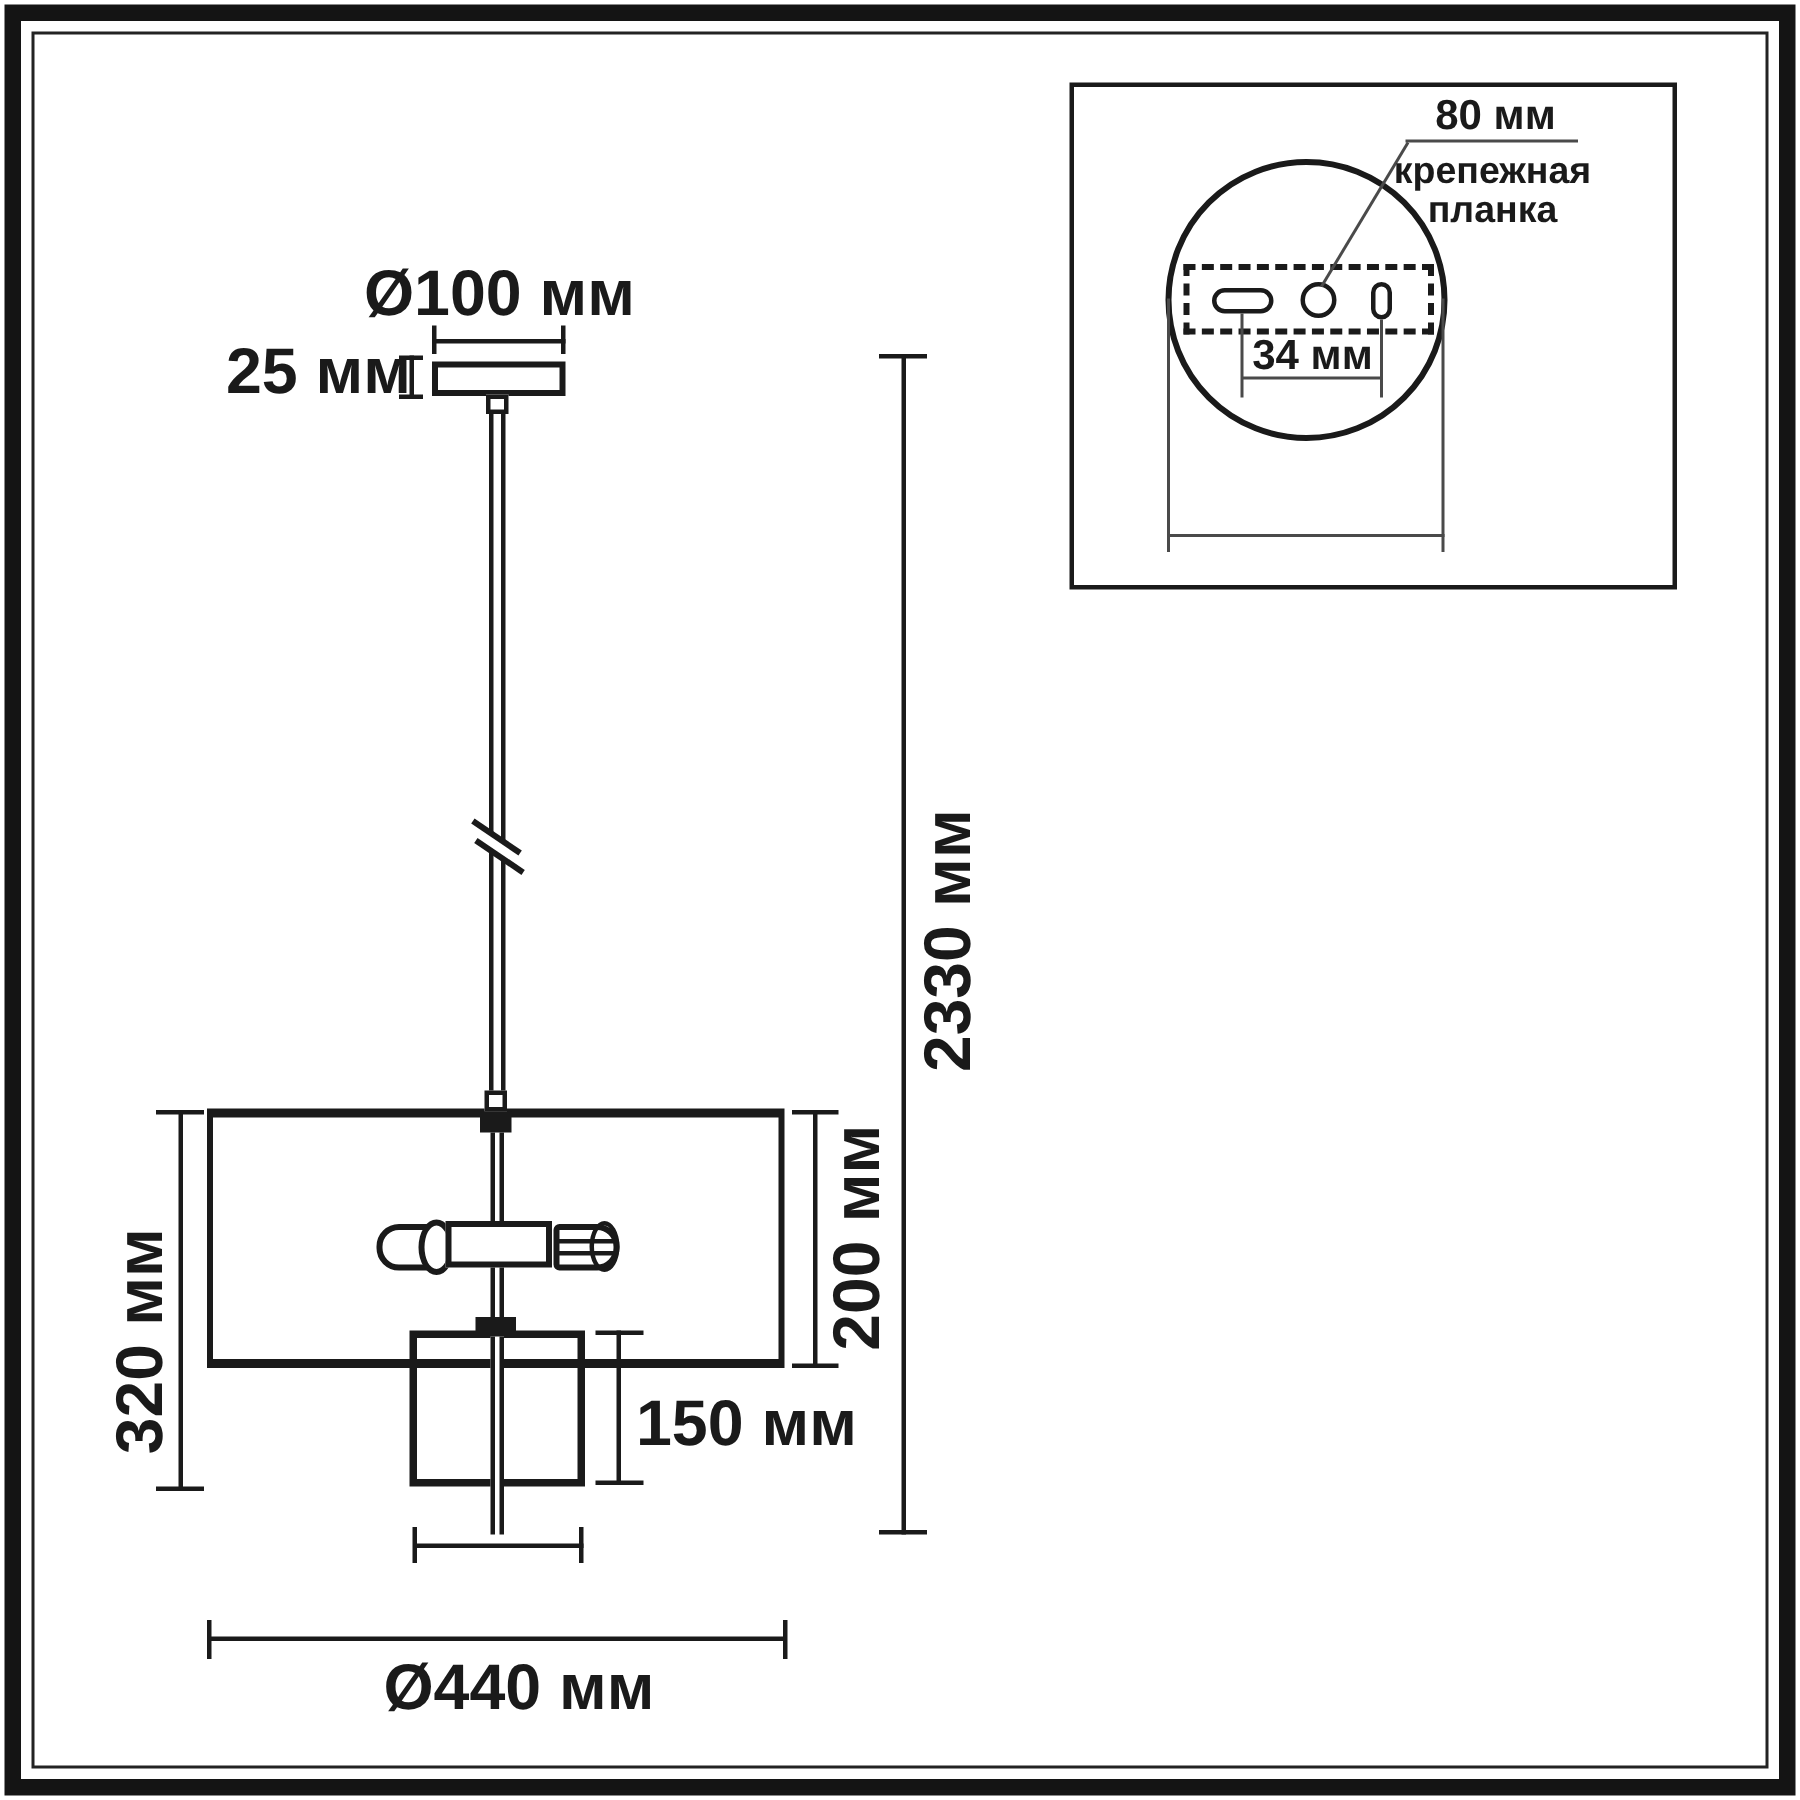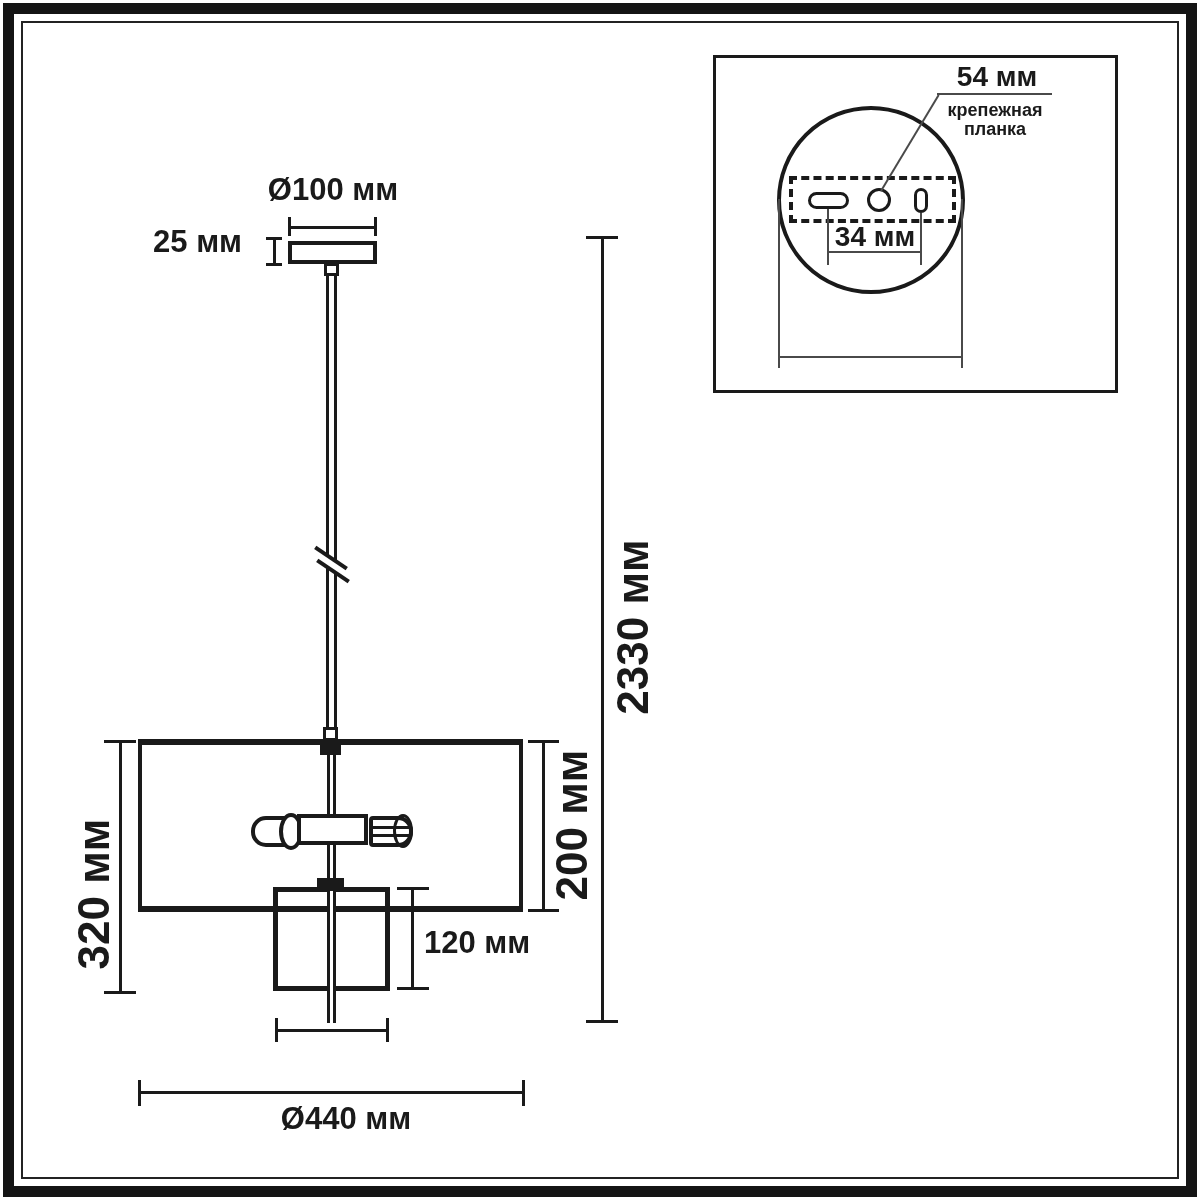--- a/index.html
+++ b/index.html
@@ -10,37 +10,37 @@
   }
   .abs{position:absolute;}
   .bar{position:absolute;background:var(--line);}
   .tbar{position:absolute;background:var(--thin);}
   .outline{position:absolute;border-style:solid;border-color:var(--line);background:transparent;box-sizing:border-box;}
   .rod{position:absolute;box-sizing:border-box;border-left:3px solid var(--line);border-right:3px solid var(--line);background:transparent;}
   .lbl{position:absolute;color:var(--line);font-weight:600;white-space:nowrap;line-height:1.05;}
   .c{text-align:center;}
   .r{text-align:right;}
   .rot{transform:rotate(-90deg);}
-  .big{font-size:31px;}
+  .big{font-size:43px;}
   .small{font-size:28px;}
 </style>
 </head>
 <body>
 
 <div id="stage">
 
   <div class="abs" style="left:3px;top:3px;right:3px;bottom:3px;border:11px solid #141414;"></div>
   <div class="abs" style="left:21px;top:21px;right:21px;bottom:21px;border:2px solid #232323;"></div>
 
   <div class="lbl big c" style="left:213px;top:174px;width:240px;">Ø100 мм</div>
   <div class="bar" style="left:290px;top:226px;width:87px;height:3px;"></div>
   <div class="bar" style="left:288px;top:217px;width:3px;height:19px;"></div>
   <div class="bar" style="left:374px;top:217px;width:3px;height:19px;"></div>
 
-  <div class="lbl big r" style="left:102px;top:226px;width:140px;">25 мм</div>
+  <div class="lbl big r" style="left:134px;top:226px;width:140px;">25 мм</div>
   <div class="bar" style="left:266px;top:237px;width:16px;height:3px;"></div>
   <div class="bar" style="left:273px;top:237px;width:3px;height:29px;"></div>
   <div class="bar" style="left:266px;top:263px;width:16px;height:3px;"></div>
 
   <div class="outline" style="left:288px;top:241px;width:89px;height:23px;border-width:4px;background:#fff;"></div>
   <div class="outline" style="left:324px;top:263px;width:15px;height:13px;border-width:3px;background:#fff;"></div>
 
   <div class="rod" style="left:326px;top:275px;width:11px;height:466px;"></div>
   <div class="abs" style="left:310px;top:559px;width:44px;height:10px;background:#fff;transform:rotate(34deg);"></div>
   <div class="bar" style="left:312px;top:556px;width:38px;height:4px;transform:rotate(34deg);"></div>
@@ -65,21 +65,21 @@
   <div class="bar" style="left:372px;top:834px;width:38px;height:3px;"></div>
   <div class="rod" style="left:327px;top:845px;width:9px;height:44px;"></div>
 
   <div class="bar" style="left:317px;top:878px;width:27px;height:14px;"></div>
   <div class="outline" style="left:273px;top:887px;width:117px;height:104px;border-width:5px;"></div>
   <div class="rod" style="left:327px;top:891px;width:9px;height:132px;background:#fff;"></div>
 
   <div class="bar" style="left:397px;top:887px;width:32px;height:3px;"></div>
   <div class="bar" style="left:411px;top:887px;width:3px;height:103px;"></div>
   <div class="bar" style="left:397px;top:987px;width:32px;height:3px;"></div>
-  <div class="lbl big" style="left:424px;top:927px;width:220px;">120 мм</div>
+  <div class="lbl big" style="left:424px;top:927px;width:220px;">150 мм</div>
 
   <div class="bar" style="left:104px;top:740px;width:32px;height:3px;"></div>
   <div class="bar" style="left:119px;top:740px;width:3px;height:254px;"></div>
   <div class="bar" style="left:104px;top:991px;width:32px;height:3px;"></div>
   <div class="lbl c rot" style="left:-16px;top:871px;width:220px;font-size:44px;">320 мм</div>
 
   <div class="bar" style="left:528px;top:740px;width:31px;height:3px;"></div>
   <div class="bar" style="left:542px;top:740px;width:3px;height:172px;"></div>
   <div class="bar" style="left:528px;top:909px;width:31px;height:3px;"></div>
   <div class="lbl c rot" style="left:462px;top:802px;width:220px;font-size:44px;">200 мм</div>
@@ -95,22 +95,22 @@
 
   <div class="outline" style="left:713px;top:55px;width:405px;height:338px;border-width:3px;background:#fff;"></div>
   <div class="outline" style="left:777px;top:106px;width:188px;height:188px;border-width:4px;border-radius:50%;"></div>
   <div class="outline" style="left:789px;top:176px;width:167px;height:47px;border-width:4px;border-style:dashed;"></div>
   <div class="outline" style="left:808px;top:192px;width:41px;height:17px;border-width:3px;border-radius:9px;background:#fff;"></div>
   <div class="outline" style="left:867px;top:188px;width:24px;height:24px;border-width:3px;border-radius:50%;background:#fff;"></div>
   <div class="outline" style="left:914px;top:188px;width:14px;height:25px;border-width:3px;border-radius:7px;background:#fff;"></div>
 
   <div class="tbar" style="left:881px;top:190px;width:112px;height:2px;transform-origin:0 50%;transform:rotate(-59deg);"></div>
   <div class="tbar" style="left:937px;top:93px;width:115px;height:2px;"></div>
-  <div class="lbl small c" style="left:917px;top:62px;width:160px;">54 мм</div>
-  <div class="lbl c" style="left:895px;top:101px;width:200px;font-size:18px;">
+  <div class="lbl small c" style="left:917px;top:62px;width:160px;">80 мм</div>
+  <div class="lbl c" style="left:895px;top:101px;width:200px;font-size:25px;">
     <div>крепежная</div>
     <div>планка</div>
   </div>
 
   <div class="tbar" style="left:827px;top:209px;width:2px;height:56px;"></div>
   <div class="tbar" style="left:920px;top:213px;width:2px;height:52px;"></div>
   <div class="tbar" style="left:828px;top:251px;width:94px;height:2px;"></div>
   <div class="lbl small c" style="left:805px;top:222px;width:140px;">34 мм</div>
 
   <div class="tbar" style="left:778px;top:199px;width:2px;height:169px;"></div>

